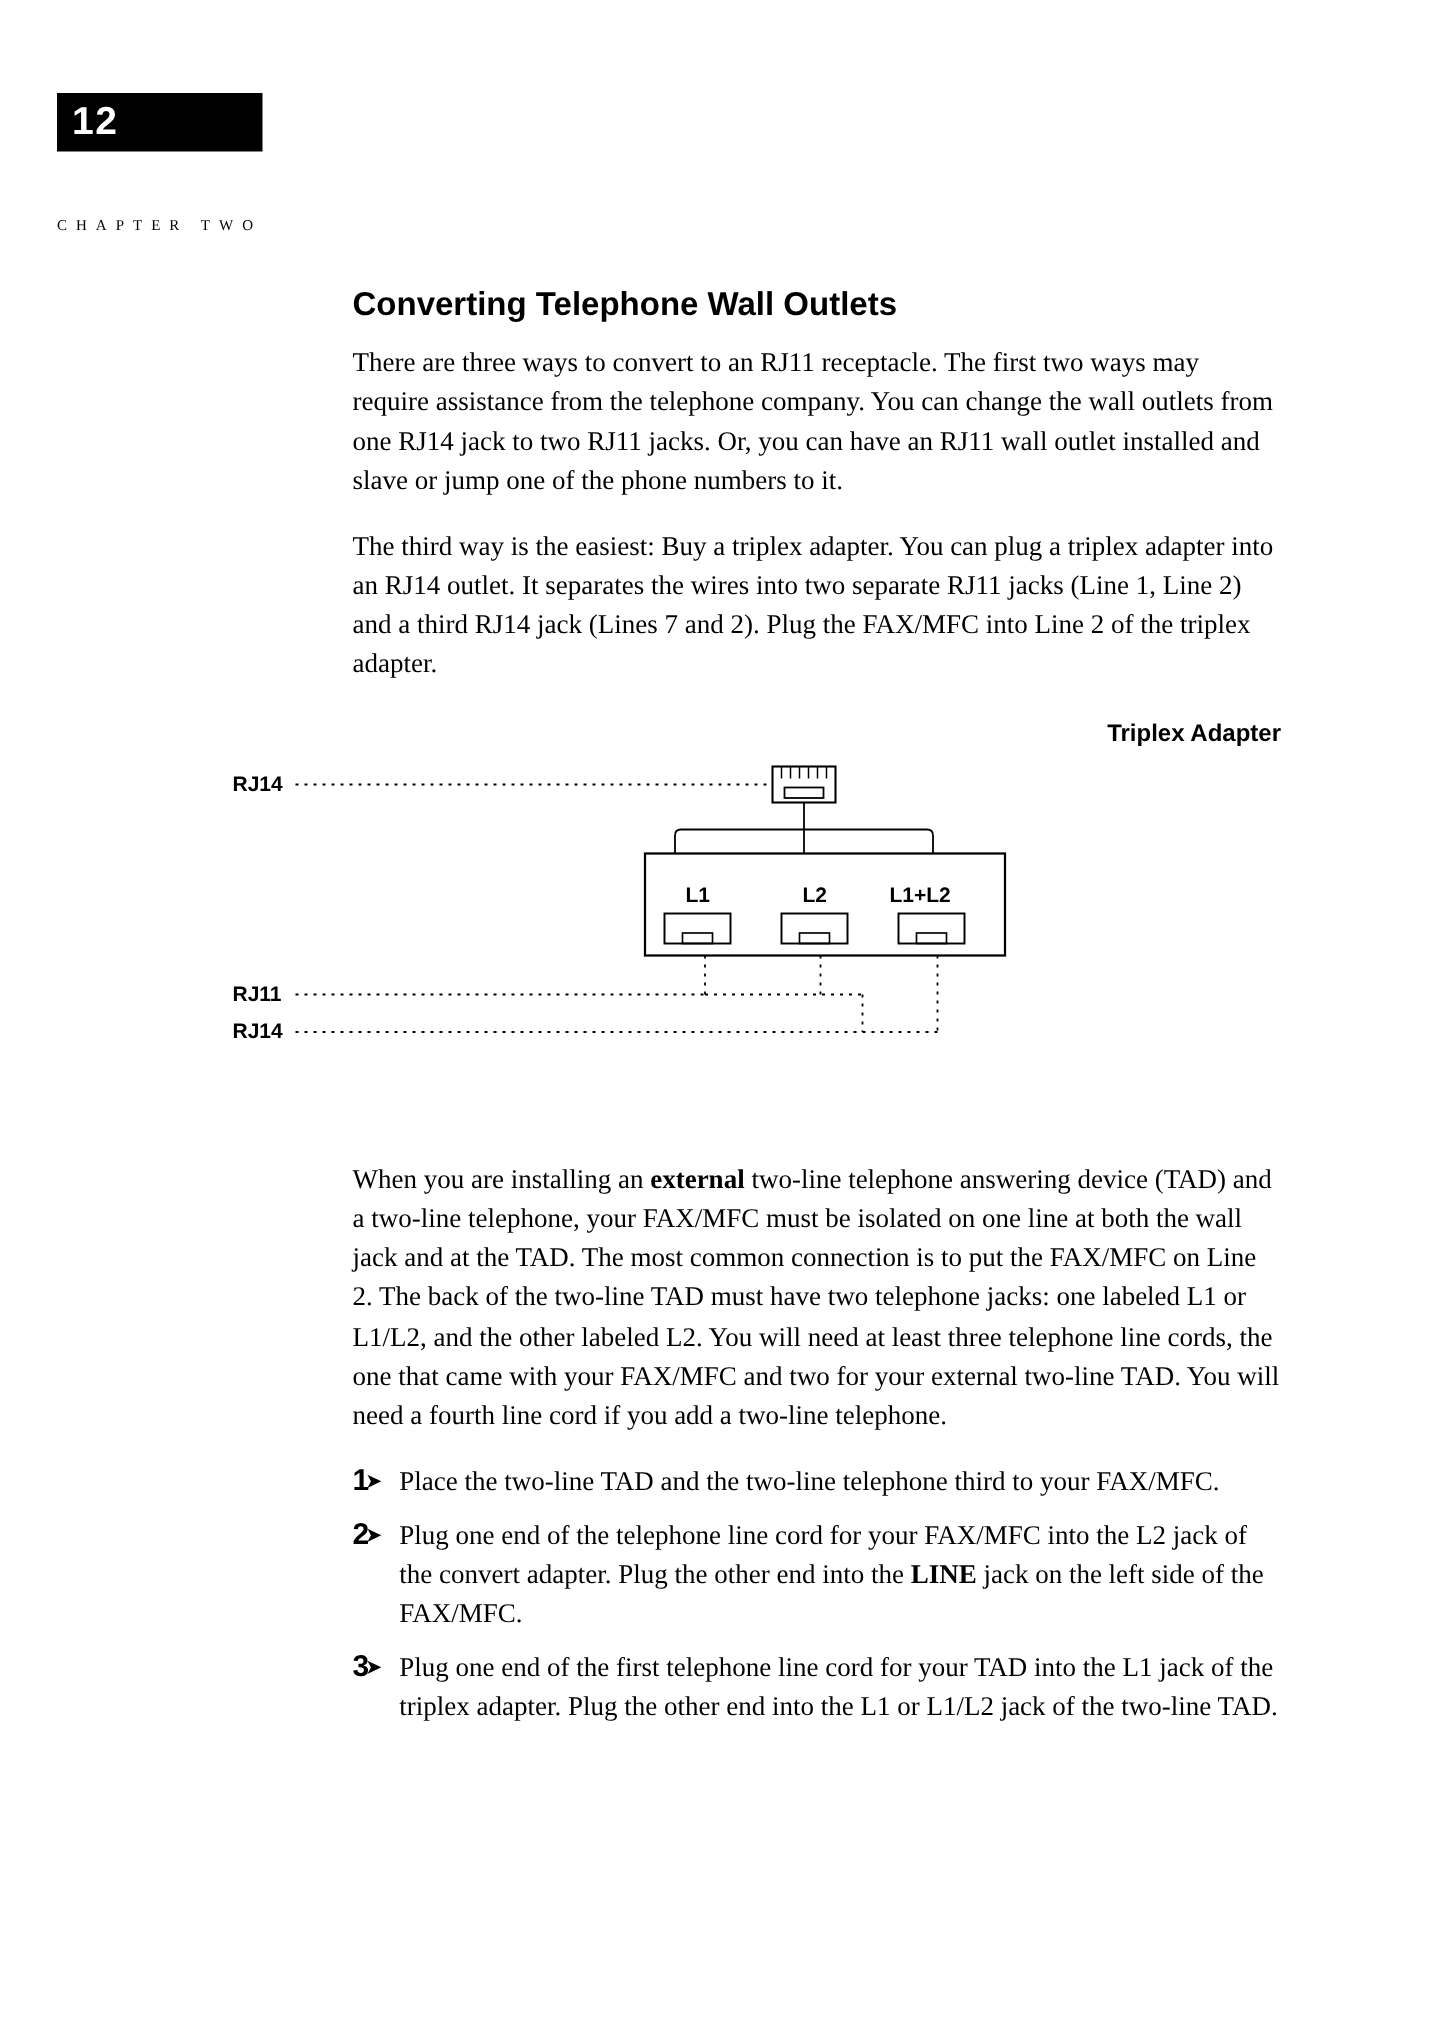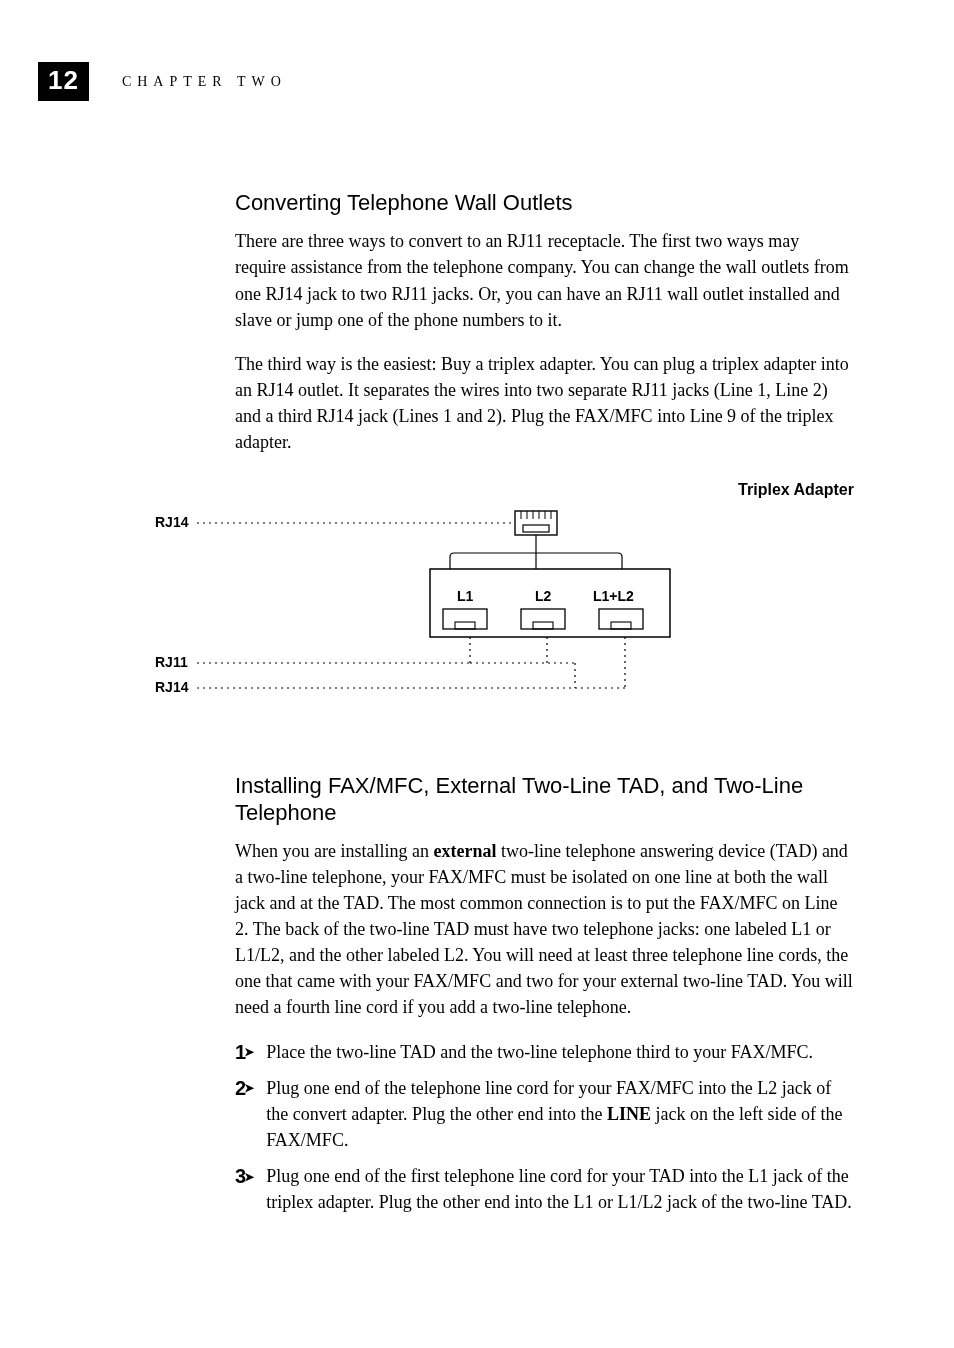--- a/index.html
+++ b/index.html
@@ -15,46 +15,46 @@
     min-height: 1348px;
     position: relative;
     padding-top: 60px;
     box-sizing: border-box;
   }
   .header {
     position: absolute;
     top: 62px;
     left: 38px;
     display: flex;
-    align-items: center;
-    gap: 33px;
+    gap: 44px;
+    flex-direction: column;
   }
   .page-badge {
     background: #000;
     color: #fff;
     font-family: Arial, Helvetica, sans-serif;
     font-weight: 900;
     font-size: 26px;
     padding: 3px 10px 5px 10px;
     letter-spacing: 1px;
   }
   .chapter-name {
     font-family: Georgia, "Times New Roman", serif;
     letter-spacing: 6px;
-    font-size: 14px;
+    font-size: 10px;
     text-transform: uppercase;
   }
   .content {
     margin-left: 235px;
     margin-right: 100px;
     padding-top: 130px;
   }
   .h2 {
     font-family: Arial, Helvetica, sans-serif;
-    font-weight: 400;
+    font-weight: 700;
     font-size: 22px;
     margin-bottom: 12px;
     line-height: 1.2;
   }
   .para {
     font-size: 18px;
     line-height: 1.45;
     margin-bottom: 18px;
     font-family: Liberation Serif, serif;
   }
@@ -123,21 +123,21 @@
 
   <div class="header">
     <div class="page-badge">12</div>
     <div class="chapter-name">CHAPTER TWO</div>
   </div>
 
   <div class="content">
 
     <div class="h2">Converting Telephone Wall Outlets</div>
     <div class="para">There are three ways to convert to an RJ11 receptacle. The first two ways may require assistance from the telephone company. You can change the wall outlets from one RJ14 jack to two RJ11 jacks. Or, you can have an RJ11 wall outlet installed and slave or jump one of the phone numbers to it.</div>
-    <div class="para">The third way is the easiest: Buy a triplex adapter. You can plug a triplex adapter into an RJ14 outlet. It separates the wires into two separate RJ11 jacks (Line 1, Line 2) and a third RJ14 jack (Lines 1 and 2). Plug the FAX/MFC into Line 9 of the triplex adapter.</div>
+    <div class="para">The third way is the easiest: Buy a triplex adapter. You can plug a triplex adapter into an RJ14 outlet. It separates the wires into two separate RJ11 jacks (Line 1, Line 2) and a third RJ14 jack (Lines 7 and 2). Plug the FAX/MFC into Line 2 of the triplex adapter.</div>
 
     <div class="diagram-block diagram">
       <div class="diagram-title">Triplex Adapter</div>
       <svg width="720" height="210" viewBox="0 0 720 210">
 
         <text class="lbl" x="20" y="20">RJ14</text>
         <text class="lbl" x="20" y="160">RJ11</text>
         <text class="lbl" x="20" y="185">RJ14</text>
 
         <line x1="62" y1="16" x2="380" y2="16" stroke="#000" stroke-width="1.2" stroke-dasharray="2 4"></line>
@@ -180,21 +180,20 @@
 
         <line x1="335" y1="130" x2="335" y2="156" stroke="#000" stroke-width="1.2" stroke-dasharray="2 4"></line>
         <line x1="412" y1="130" x2="412" y2="156" stroke="#000" stroke-width="1.2" stroke-dasharray="2 4"></line>
         <line x1="440" y1="156" x2="440" y2="181" stroke="#000" stroke-width="1.2" stroke-dasharray="2 4"></line>
         <line x1="490" y1="130" x2="490" y2="181" stroke="#000" stroke-width="1.2" stroke-dasharray="2 4"></line>
         <line x1="335" y1="156" x2="440" y2="156" stroke="#000" stroke-width="1.2" stroke-dasharray="2 4"></line>
         <line x1="440" y1="181" x2="490" y2="181" stroke="#000" stroke-width="1.2" stroke-dasharray="2 4"></line>
       </svg>
     </div>
 
-    <div class="h2">Installing FAX/MFC, External Two-Line TAD, and Two-Line Telephone</div>
 
     <div class="para">
       <span>When you are installing an </span><span class="bold">external</span><span> two-line telephone answering device (TAD) and a two-line telephone, your FAX/MFC must be isolated on one line at both the wall jack and at the TAD. The most common connection is to put the FAX/MFC on Line 2. The back of the two-line TAD must have two telephone jacks: one labeled L1 or L1/L2, and the other labeled L2. You will need at least three telephone line cords, the one that came with your FAX/MFC and two for your external two-line TAD. You will need a fourth line cord if you add a two-line telephone.</span>
     </div>
 
     <div class="step-row">
       <div class="step-num"><span>1</span><span class="step-arrow">➤</span></div>
       <div class="step-text">
         <span>Place the two-line TAD and the two-line telephone third to your FAX/MFC.</span><span class="bold"></span><span></span>
       </div>

